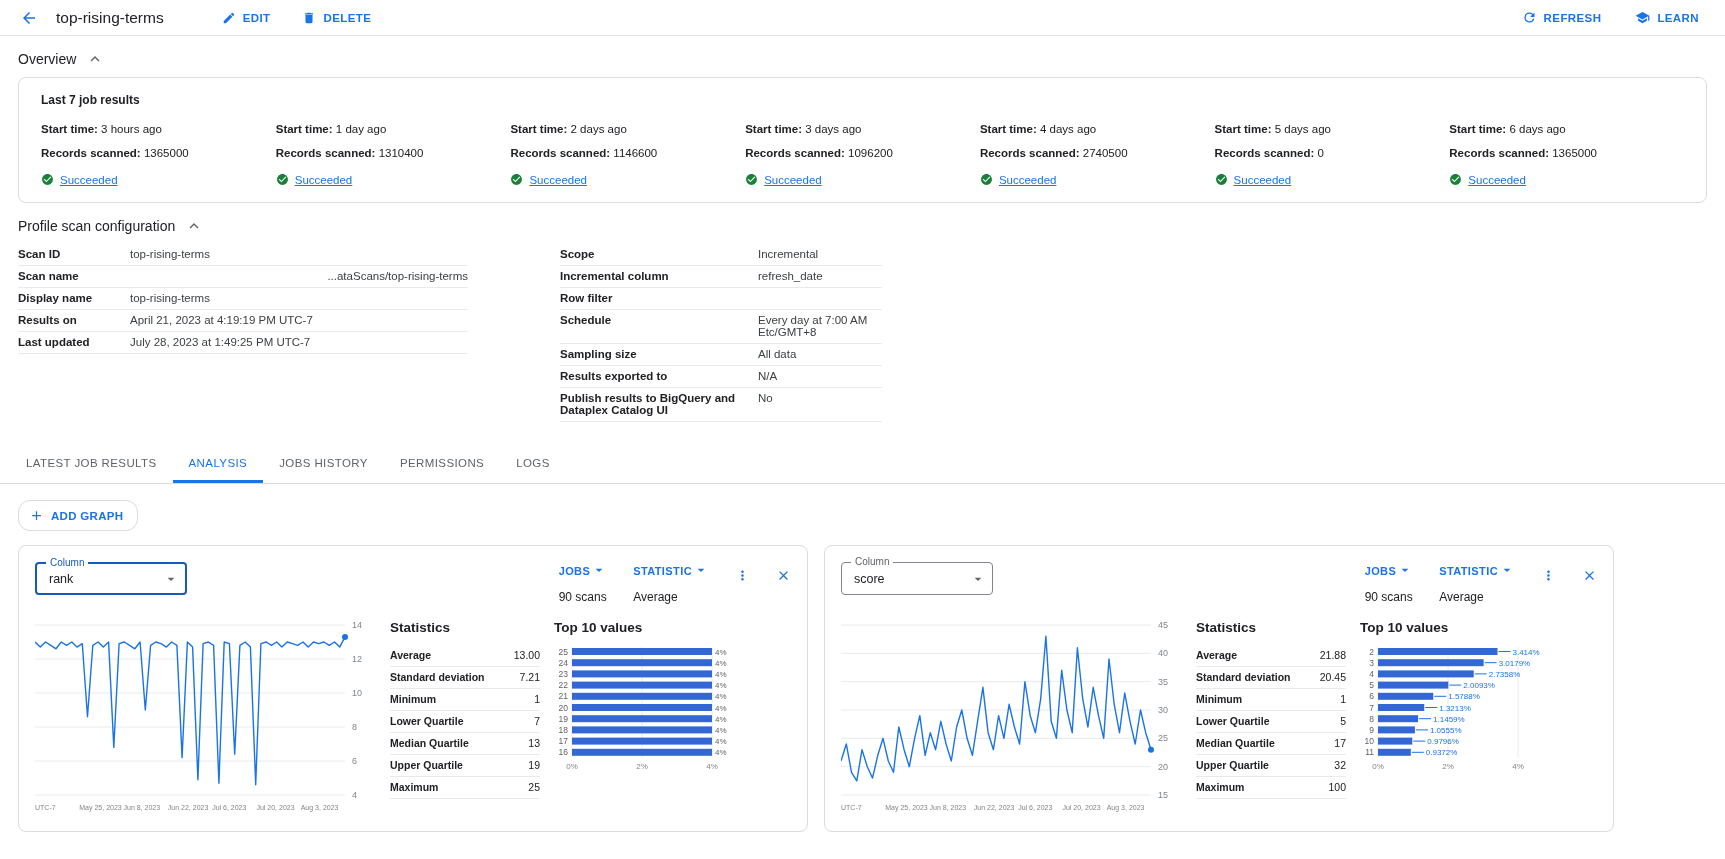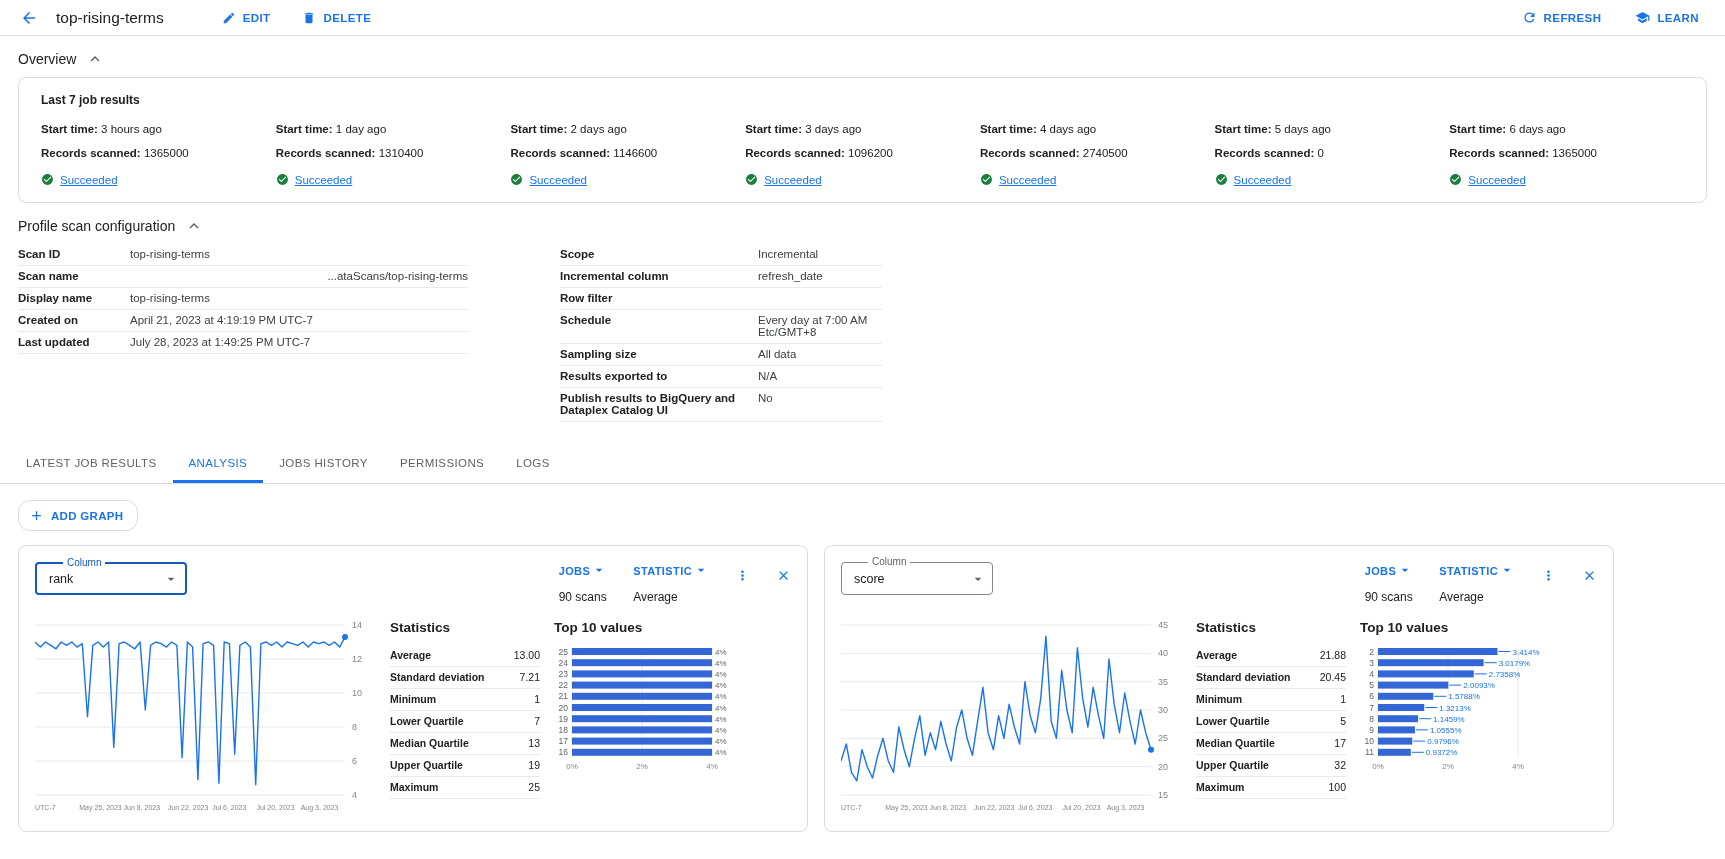--- a/index.html
+++ b/index.html
@@ -40,21 +40,21 @@
   td.cfg-value a{color:#1a73e8;text-decoration:underline;}
   .tabs{display:flex;border-bottom:1px solid #dadce0;margin-top:22px;padding:0 10px;}
   .tab{padding:13px 16px 11px;font-size:11.5px;font-weight:normal;letter-spacing:.4px;color:#5f6368;cursor:pointer;border-bottom:3px solid transparent;}
   .tab.active{color:#1a73e8;border-bottom-color:#1a73e8;}
   .add-graph{display:inline-flex;align-items:center;gap:7px;border:1px solid #dadce0;border-radius:12px;padding:7px 14px 7px 10px;color:#1a73e8;font-size:11.5px;font-weight:bold;letter-spacing:.3px;margin:16px 0 14px;}
   .cards{display:flex;gap:16px;align-items:flex-start;}
   .graph-card{width:790px;border:1px solid #dadce0;border-radius:8px;padding:16px 16px 10px;}
   .card-top{display:flex;align-items:flex-start;}
   .col-select{position:relative;width:152px;height:33px;border:1px solid #80868b;border-radius:4px;display:flex;align-items:center;padding:0 6px 0 12px;cursor:pointer;background:#fff;}
   .col-select.focused{border:2px solid #185abc;}
-  .floating-label{position:absolute;top:-7px;left:26px;background:#fff;padding:0 4px;font-size:10px;color:#5f6368;}
+  .floating-label{position:absolute;top:-7px;left:9px;background:#fff;padding:0 4px;font-size:10px;color:#5f6368;}
   .col-select.focused .floating-label{color:#185abc;}
   .sel-value{font-size:12.5px;color:#202124;}
   .sel-caret{margin-left:auto;display:flex;}
   .dd-cluster{margin-left:auto;display:flex;gap:26px;align-items:flex-start;}
   .dd-head{display:flex;align-items:center;gap:1px;color:#1a73e8;font-size:11px;font-weight:bold;letter-spacing:.4px;}
   .dd-value{margin-top:10px;font-size:12px;color:#202124;}
   .icon-blue{display:flex;margin-top:6px;}
   .card-body{display:flex;margin-top:16px;}
   .line-chart-wrap{width:345px;flex:0 0 auto;}
   .stats{width:150px;margin-left:10px;flex:0 0 auto;}
@@ -228,21 +228,21 @@
           </tr>
           <tr>
             <td class="cfg-label">Scan name</td>
             <td class="cfg-value right">...ataScans/top-rising-terms</td>
           </tr>
           <tr>
             <td class="cfg-label">Display name</td>
             <td class="cfg-value">top-rising-terms</td>
           </tr>
           <tr>
-            <td class="cfg-label">Created on</td>
+            <td class="cfg-label">Results on</td>
             <td class="cfg-value">April 21, 2023 at 4:19:19 PM UTC-7</td>
           </tr>
           <tr>
             <td class="cfg-label">Last updated</td>
             <td class="cfg-value">July 28, 2023 at 1:49:25 PM UTC-7</td>
           </tr>
         </tbody>
       </table>
     <table class="cfg-table cfg-right">
         <tbody id="cfg-right">

